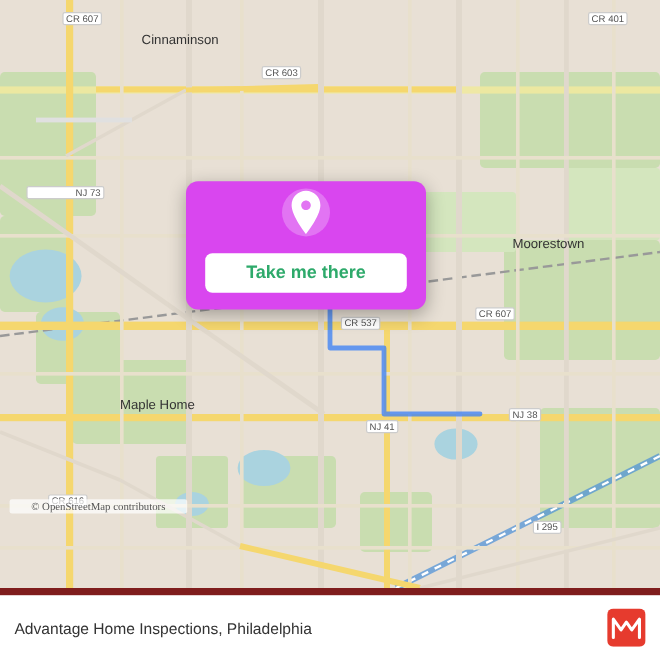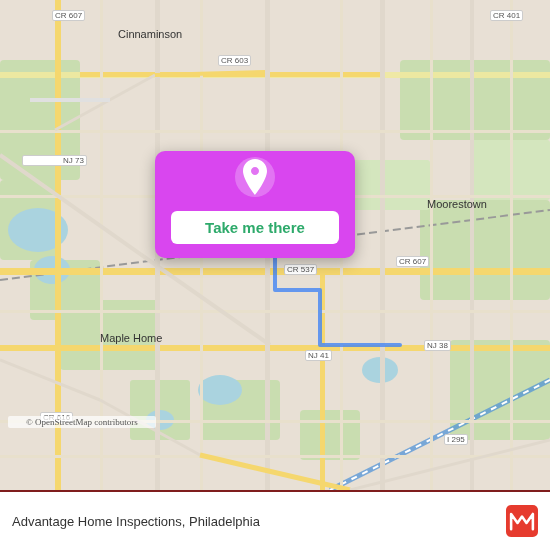--- a/index.html
+++ b/index.html
@@ -86,21 +86,21 @@
     }
 
     
     #bottom-bar {
       width: 550px;
       height: 60px;
       background: #fff;
       display: flex;
       align-items: center;
       padding: 0 12px;
-      border-top: 2px solid #7f1d1d;
+      border-top: 6px solid #7f1d1d;
     }
 
     #moovit-logo {
       margin-left: auto;
       display: flex;
       align-items: center;
     }
 
     #bottom-text {
       font-size: 13px;

